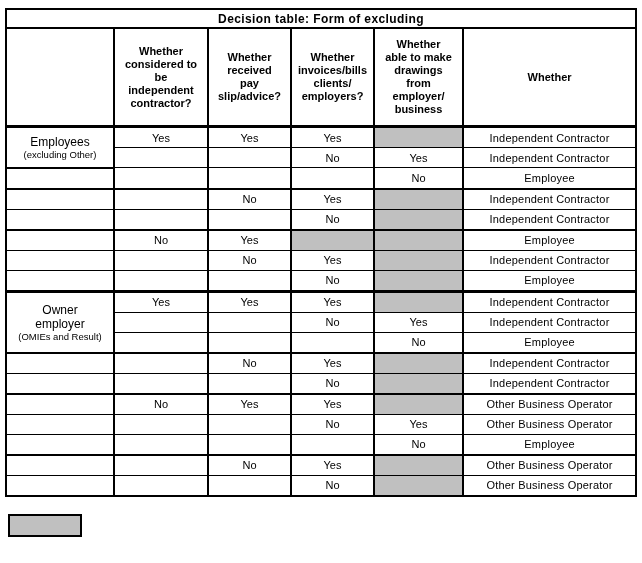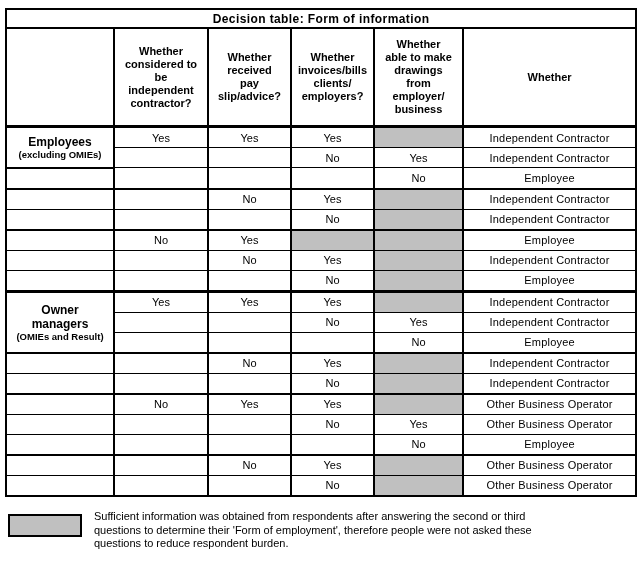--- a/index.html
+++ b/index.html
@@ -25,21 +25,21 @@
     text-align:center;height:17px;
   }
   th.hdr{
     font-size:11px;font-weight:bold;text-align:center;
     line-height:13px;height:96px;white-space:pre-line;
     border-bottom-width:3px;
   }
   td.c, td.res{font-size:11px;text-align:center;height:19px;}
   td.res{letter-spacing:0.2px;}
   td.c[data-state="gray"]{background:var(--gray);}
-  td.lblcell{text-align:center;font-weight:bold;border-radius:8px;}
+  td.lblcell{text-align:center;font-weight:normal;border-radius:8px;}
   .lbl-main{font-size:12px;line-height:14px;white-space:pre-line;}
   .lbl-sub{font-size:9.5px;line-height:11px;white-space:nowrap;}
   td.lbl{height:19px;}
   tr.grp td{border-bottom-width:2px;}
   tr.sec td{border-bottom-width:3px;}
   td.end2{border-bottom-width:2px;}
   .legend{
     position:absolute;left:8px;top:510px;
     display:flex;align-items:flex-start;width:620px;
   }
@@ -59,21 +59,21 @@
   <colgroup>
     <col style="width:108px">
       <col style="width:94px">
       <col style="width:83px">
     <col style="width:83px">
       <col style="width:89px">
       <col style="width:173px">
   </colgroup>
   <tbody>
     <tr>
-      <td class="title-cell" colspan="6">Decision table: Form of information</td>
+      <td class="title-cell" colspan="6">Decision table: Form of excluding</td>
     </tr>
     <tr>
       <th class="hdr"></th>
       <th class="hdr">Whether
 considered to
 be
 independent
 contractor?</th>
       <th class="hdr">Whether
 received
@@ -88,21 +88,21 @@
 drawings
 from
 employer/
 business</th>
       <th class="hdr">Whether</th>
     </tr>
 
     <tr>
       <td class="lblcell end2" rowspan="2">
         <div class="lbl-main">Employees</div>
-        <div class="lbl-sub">(excluding OMIEs)</div>
+        <div class="lbl-sub">(excluding Other)</div>
       </td>
       <td class="c" data-state="">Yes</td>
       <td class="c" data-state="">Yes</td>
       <td class="c" data-state="">Yes</td>
       <td class="c" data-state="gray"></td>
       <td class="res">Independent Contractor</td>
     </tr>
     <tr>
       <td class="c" data-state=""></td>
       <td class="c" data-state=""></td>
@@ -155,21 +155,21 @@
       <td class="c" data-state=""></td>
       <td class="c" data-state=""></td>
       <td class="c" data-state="">No</td>
       <td class="c" data-state="gray"></td>
       <td class="res">Employee</td>
     </tr>
 
     <tr>
       <td class="lblcell end2" rowspan="3">
         <div class="lbl-main">Owner
-managers</div>
+employer</div>
         <div class="lbl-sub">(OMIEs and Result)</div>
       </td>
       <td class="c" data-state="">Yes</td>
       <td class="c" data-state="">Yes</td>
       <td class="c" data-state="">Yes</td>
       <td class="c" data-state="gray"></td>
       <td class="res">Independent Contractor</td>
     </tr>
     <tr>
       <td class="c" data-state=""></td>
@@ -239,16 +239,13 @@
       <td class="c" data-state=""></td>
       <td class="c" data-state="">No</td>
       <td class="c" data-state="gray"></td>
       <td class="res">Other Business Operator</td>
     </tr>
   </tbody>
 </table>
 
 <div class="legend">
   <div class="swatch"></div>
-  <div class="legend-text">Sufficient information was obtained from respondents after answering the second or third
-questions to determine their 'Form of employment', therefore people were not asked these
-questions to reduce respondent burden.</div>
 </div>
 
 </body></html>

